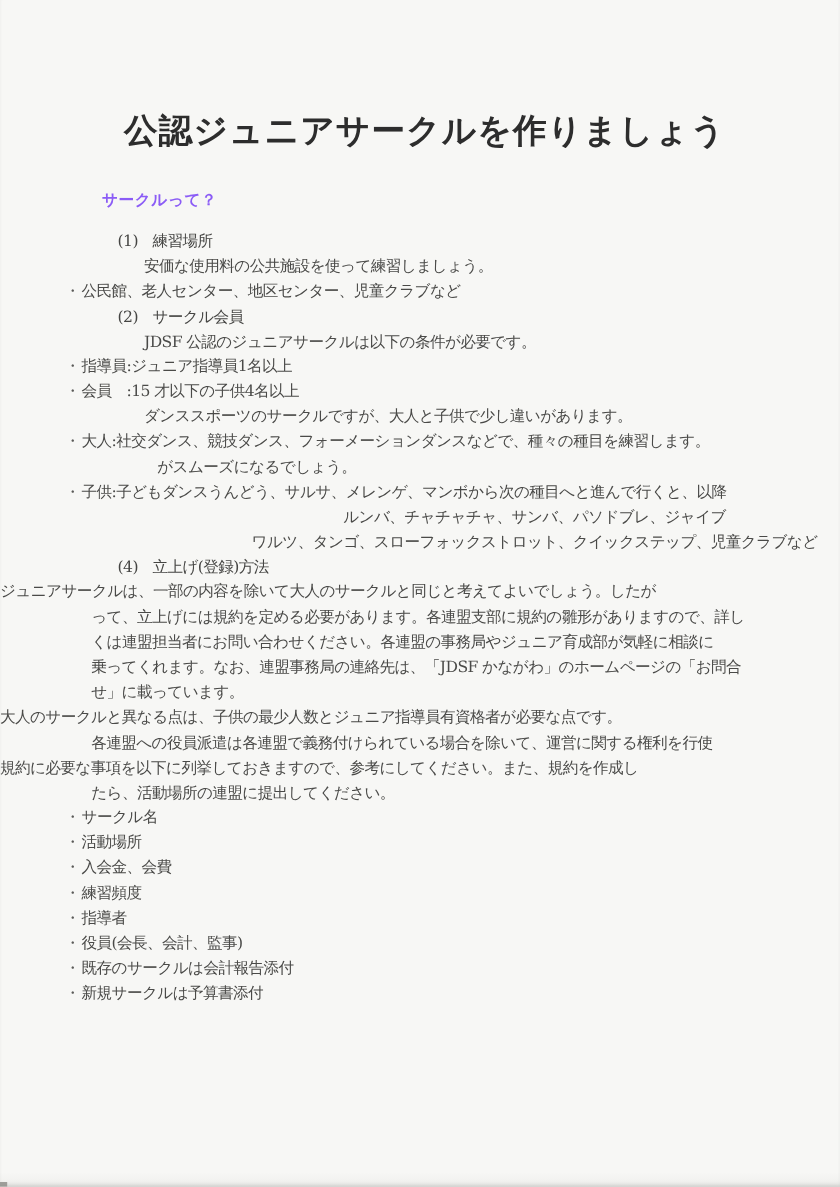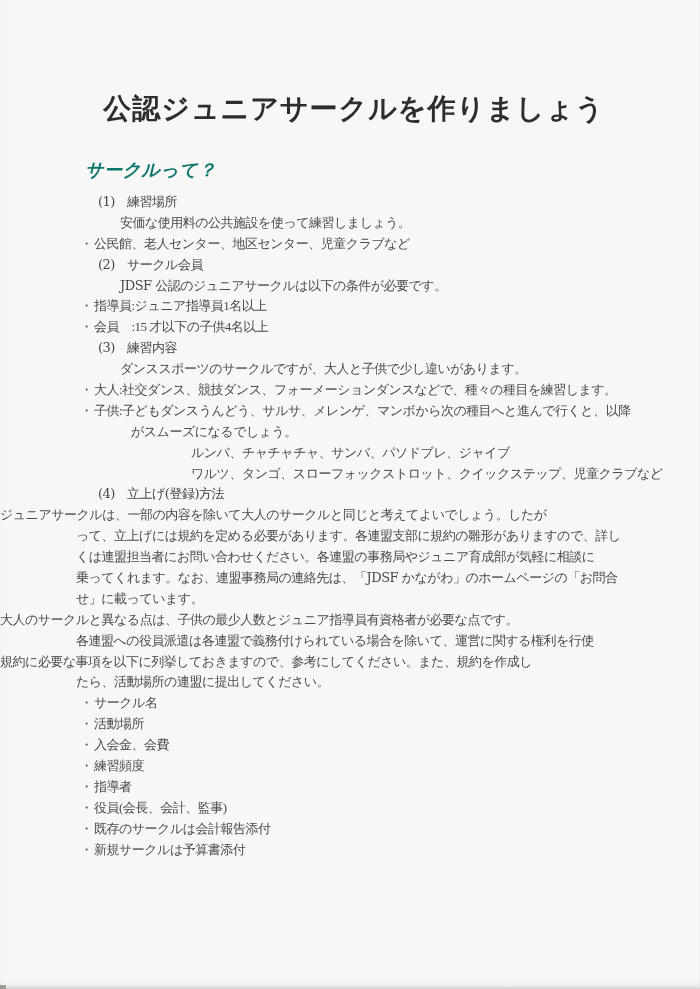--- a/index.html
+++ b/index.html
@@ -32,40 +32,39 @@
     position: absolute; top: 86px; left: 0; width: 700px;
     margin: 4px; text-align: center;
     font-family: "DejaVu Sans", sans-serif;
     font-size: 28px; font-weight: 700; letter-spacing: 1px;
     color: #2d2d2d;
   }
   .section-heading {
     position: absolute; top: 158px; left: 85px;
     margin: 0;
     font-family: "DejaVu Sans", sans-serif;
-    font-size: 18px; font-weight: 700; letter-spacing: 0.5px;
-    color: #0f766e;
-    font-style: italic;
+    font-size: 13px; font-weight: 700; letter-spacing: 0.5px;
+    color: #8b5cf6;
   }
   .doc-body {
     position: absolute; top: 192px; left: 0; width: 700px;
   }
   .line {
     height: 20.9px; line-height: 20.9px;
     font-size: 13px; letter-spacing: -0.5px;
     color: #4a4a48;
     white-space: nowrap;
   }
   .l-num   { padding-left: 98px; color: #454543; }
   .l-num .num { display: inline-block; width: 29px; }
   .l-body  { padding-left: 120px; }
-  .l-bullet{ padding-left: 80px; font-family: Liberation Serif, serif; }
+  .l-bullet{ padding-left: 54px; }
   .l-bullet .dot { display: inline-block; width: 14px; color: #5a5a58; }
   .l-cont  { padding-left: 131px; }
-  .l-dance { padding-left: 191px; }
+  .l-dance { padding-left: 191px; text-align: center; }
   .l-para  { padding-left: 76px; }
   .l-para-first { }
 </style>
 </head>
 <body>
 
 <div class="page">
 
   <h1 class="doc-title">公認ジュニアサークルを作りましょう</h1>
 
@@ -81,29 +80,28 @@
 
 
     <div class="line l-num"><span class="num">(2)</span><span>サークル会員</span></div>
 
     <div class="line l-body">JDSF 公認のジュニアサークルは以下の条件が必要です。</div>
 
     <div class="line l-bullet"><span class="dot">・</span><span>指導員:ジュニア指導員1名以上</span></div>
 
     <div class="line l-bullet"><span class="dot">・</span><span>会員　:15 才以下の子供4名以上</span></div>
 
-    <div class="line l-num"><span class="num">(3)</span><span>練習内容</span></div>
 
     <div class="line l-body">ダンススポーツのサークルですが、大人と子供で少し違いがあります。</div>
 
     <div class="line l-bullet"><span class="dot">・</span><span>大人:社交ダンス、競技ダンス、フォーメーションダンスなどで、種々の種目を練習します。</span></div>
 
+    <div class="line l-cont">がスムーズになるでしょう。</div>
+
     <div class="line l-bullet"><span class="dot">・</span><span>子供:子どもダンスうんどう、サルサ、メレンゲ、マンボから次の種目へと進んで行くと、以降</span></div>
-
-    <div class="line l-cont">がスムーズになるでしょう。</div>
 
     <div class="line l-dance">ルンバ、チャチャチャ、サンバ、パソドブレ、ジャイブ</div>
 
     <div class="line l-dance">ワルツ、タンゴ、スローフォックストロット、クイックステップ、児童クラブなど</div>
 
     <div class="line l-num"><span class="num">(4)</span><span>立上げ(登録)方法</span></div>
 
     <div class="line l-para-first">ジュニアサークルは、一部の内容を除いて大人のサークルと同じと考えてよいでしょう。したが</div>
     <div class="line l-para">って、立上げには規約を定める必要があります。各連盟支部に規約の雛形がありますので、詳し</div>
     <div class="line l-para">くは連盟担当者にお問い合わせください。各連盟の事務局やジュニア育成部が気軽に相談に</div>

